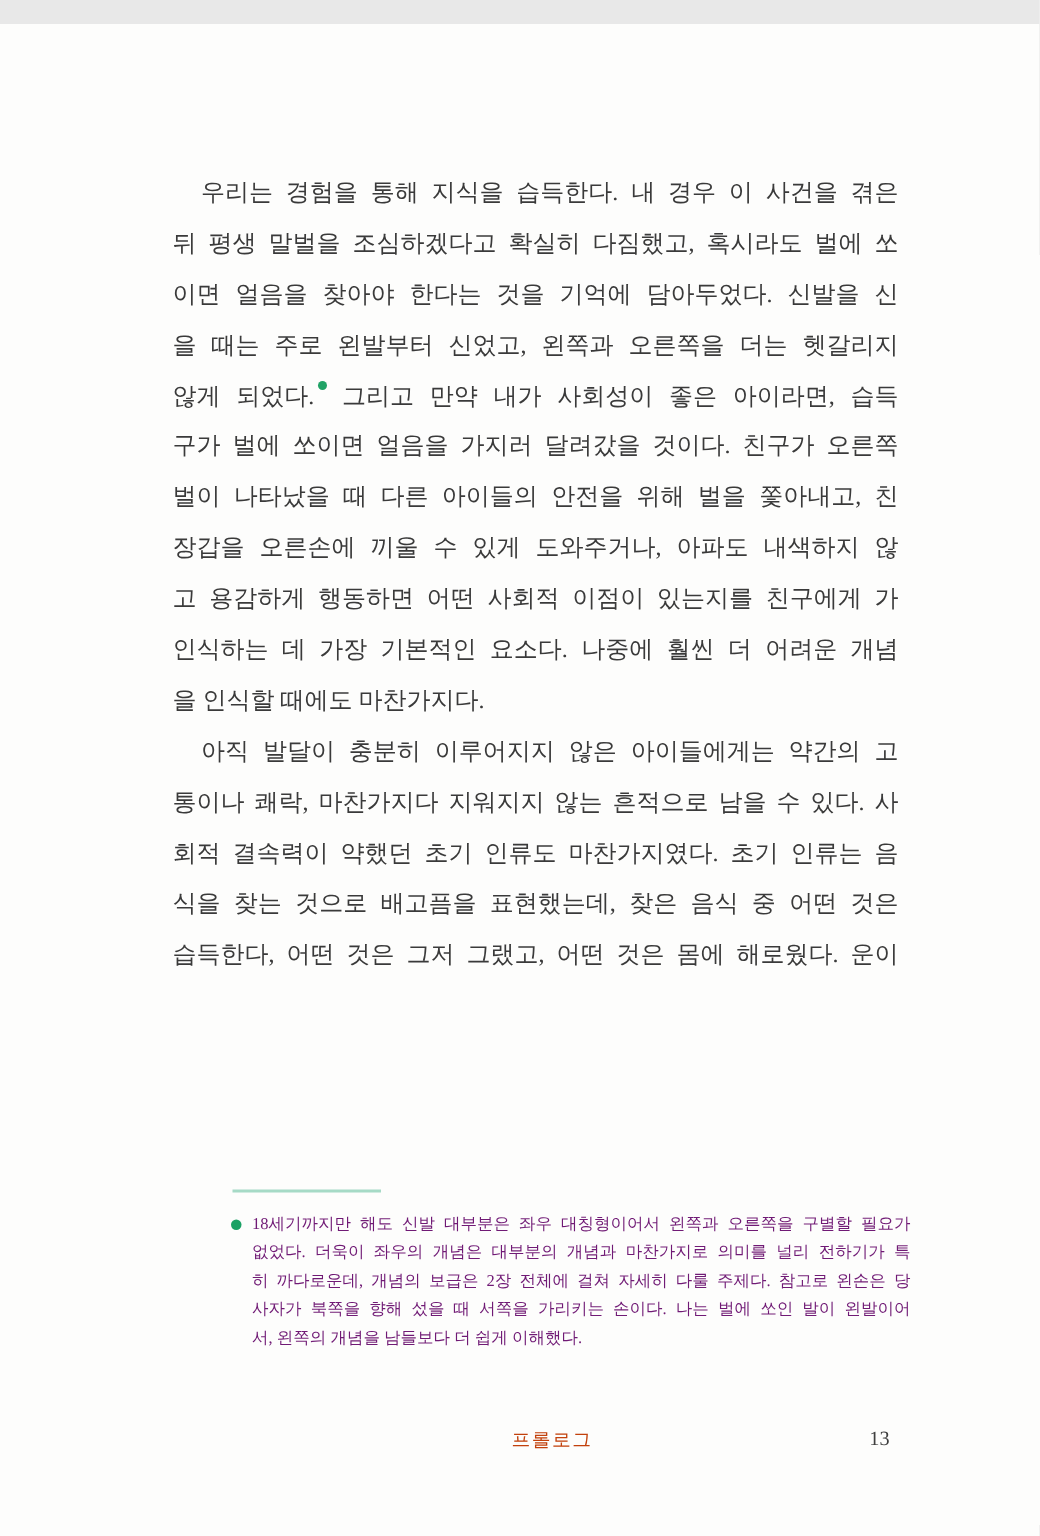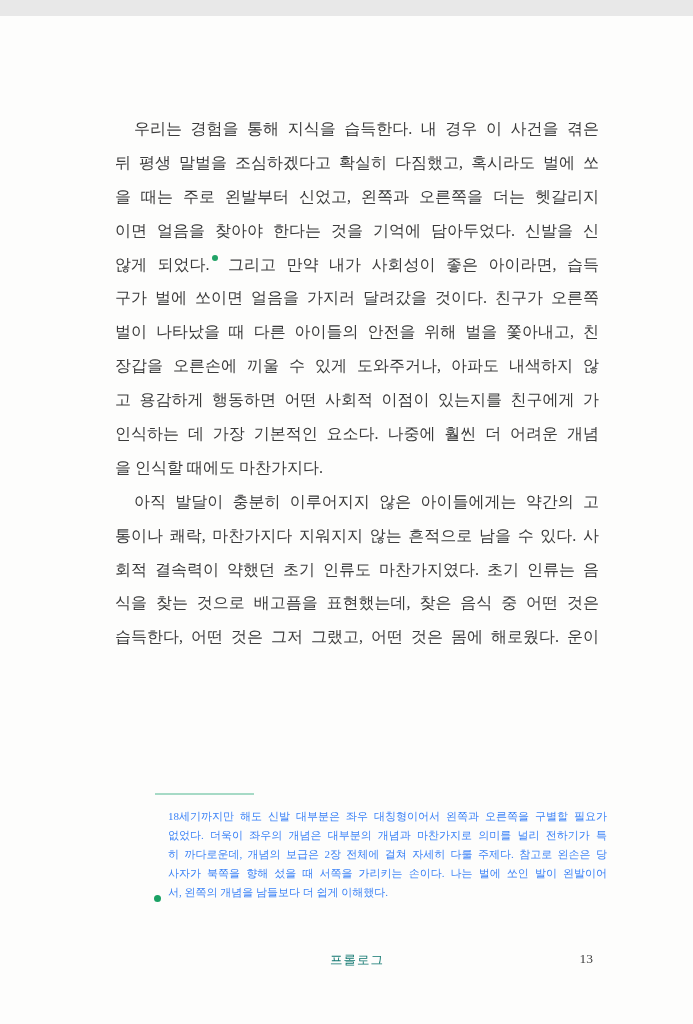--- a/index.html
+++ b/index.html
@@ -52,22 +52,21 @@
     width: 99px;
     height: 2px;
     background: #a6dac6;
   }
   .footnote {
     position: absolute;
     left: 154px;
     top: 791px;
     width: 453px;
     display: flex;
-    color: #3b82f6;
-    align-items: flex-end;
+    color: #701a75;
   }
   .fn-bullet {
     flex: none;
     width: 7px;
     height: 7px;
     border-radius: 50%;
     background: #1aa164;
     margin-top: 6px;
     margin-right: 7px;
   }
@@ -87,48 +86,48 @@
   
   .page-footer {
     position: absolute;
     left: 115px;
     top: 936px;
     width: 484px;
     height: 18px;
   }
   .running-title {
     position: absolute;
-    left: 0;
+    left: 11px;
     width: 100%;
     text-align: center;
     font-size: 12.5px;
     letter-spacing: 1px;
-    color: #0f766e;
+    color: #c2410c;
   }
   .page-number {
     position: absolute;
     right: 6px;
     top: -1px;
     font-size: 13.5px;
     color: #3f3f3f;
     font-variant-numeric: oldstyle-nums;
   }
 </style>
 </head>
 <body>
 
 <div class="page">
 
   <main class="body-text">
 
     <div>
       <div class="line indent">우리는 경험을 통해 지식을 습득한다. 내 경우 이 사건을 겪은</div>
       <div class="line">뒤 평생 말벌을 조심하겠다고 확실히 다짐했고, 혹시라도 벌에 쏘</div>
+      <div class="line">이면 얼음을 찾아야 한다는 것을 기억에 담아두었다. 신발을 신</div>
       <div class="line">을 때는 주로 왼발부터 신었고, 왼쪽과 오른쪽을 더는 헷갈리지</div>
-      <div class="line">이면 얼음을 찾아야 한다는 것을 기억에 담아두었다. 신발을 신</div>
       <div class="line"><span>않게 되었다.</span><span class="fn-marker"></span> <span>그리고 만약 내가 사회성이 좋은 아이라면, 습득</span></div>
       <div class="line">구가 벌에 쏘이면 얼음을 가지러 달려갔을 것이다. 친구가 오른쪽</div>
       <div class="line">벌이 나타났을 때 다른 아이들의 안전을 위해 벌을 쫓아내고, 친</div>
       <div class="line">장갑을 오른손에 끼울 수 있게 도와주거나, 아파도 내색하지 않</div>
       <div class="line">고 용감하게 행동하면 어떤 사회적 이점이 있는지를 친구에게 가</div>
       <div class="line">인식하는 데 가장 기본적인 요소다. 나중에 훨씬 더 어려운 개념</div>
       <div class="line last">을 인식할 때에도 마찬가지다.</div>
     </div>
 
     <div>

